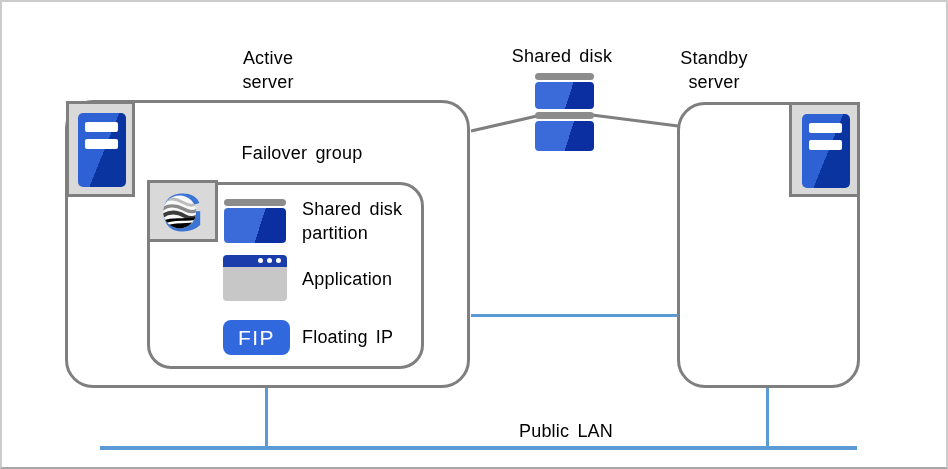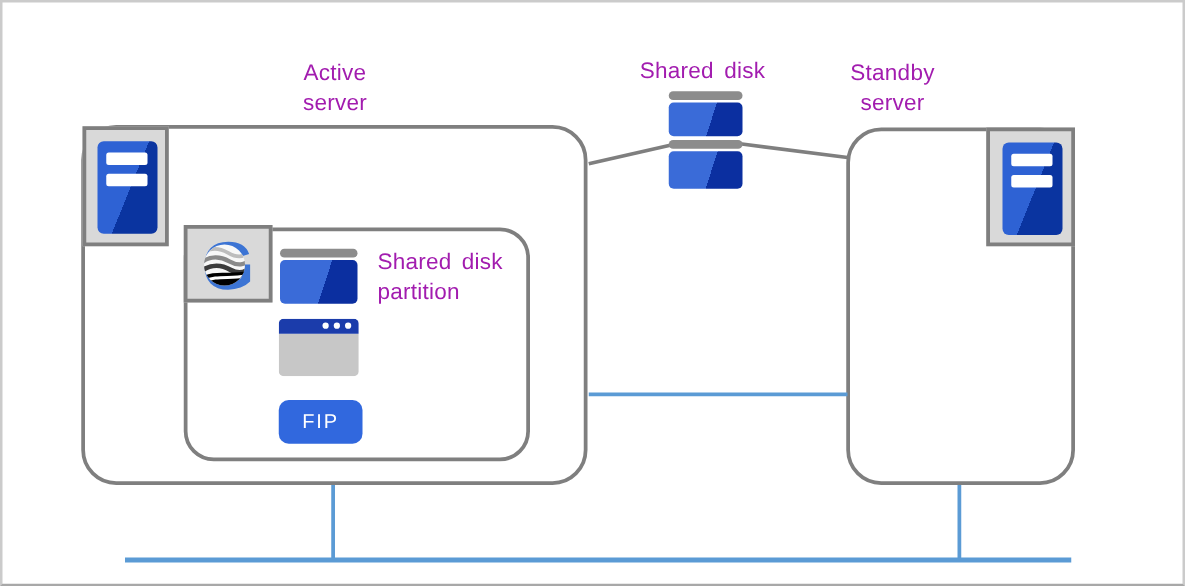--- a/index.html
+++ b/index.html
@@ -4,36 +4,36 @@
 <style>
   * { margin:0; padding:0; box-sizing:border-box; }
   body { background:#fff; }
   .canvas {
     position:relative; width:948px; height:469px; background:#ffffff;
     border:2px solid #cbcbcb; border-bottom-color:#a8a8a8;
     font-family:"Liberation Sans", sans-serif; overflow:hidden;
   }
   .abs { position:absolute; }
   .box { position:absolute; border:3px solid #7f7f7f; background:transparent; }
-  .lbl { position:absolute; font-size:18px; line-height:24px; color:#a21caf; letter-spacing:.2px; word-spacing:3px; }
+  .lbl { position:absolute; font-size:18px; line-height:24px; color:#000000; letter-spacing:.2px; word-spacing:3px; }
   .center { text-align:center; }
   .prelines { white-space:pre-line; }
   .chip { position:absolute; background:#d9d9d9; border:3px solid #7f7f7f; }
   .tower { position:absolute; left:9px; top:9px; width:48px; height:74px; border-radius:5px;
            background:linear-gradient(112deg,#2e62d4 53%,#0a34a0 53%); }
   .tbar { position:absolute; left:7px; width:33px; height:10px; background:#fff; border-radius:2px; }
   .diskcap  { background:#8c8c8c; border-radius:4px; height:7px; }
   .diskbody { border-radius:4px; background:linear-gradient(108deg,#3a6bd8 57%,#0b2fa0 57%); }
   .appicon { position:absolute; border-radius:4px; overflow:hidden; }
   .apptitle { position:relative; height:12px; background:#1b3cab; }
   .appdot { position:absolute; top:3px; width:5px; height:5px; border-radius:50%; background:#fff; }
   .appbody { height:34px; background:#c7c7c7; }
   .fip { position:absolute; background:#3168de; color:#fff; border-radius:8px;
          display:flex; align-items:center; justify-content:center;
-         font-size:16px; letter-spacing:1.5px; }
+         font-size:21px; letter-spacing:1.5px; }
   .lanline { position:absolute; background:#5b9bd5; }
 </style>
 </head>
 <body>
 
 <div class="canvas">
 
   <svg class="abs" style="left:0;top:0" width="948" height="469">
     <line x1="535" y1="114" x2="469" y2="129" stroke="#7f7f7f" stroke-width="3"></line>
     <line x1="590" y1="113" x2="676" y2="124" stroke="#7f7f7f" stroke-width="3"></line>
@@ -41,20 +41,21 @@
 
   <div class="lbl center prelines" style="left:206px;top:44px;width:120px">Active
 server</div>
   <div class="lbl center" style="left:495px;top:42px;width:130px">Shared disk</div>
   <div class="lbl center prelines" style="left:652px;top:44px;width:120px">Standby
 server</div>
 
   <div class="box" style="left:63px;top:98px;width:405px;height:288px;border-radius:28px"></div>
 
   <div class="box" style="left:145px;top:180px;width:277px;height:187px;border-radius:24px"></div>
+  <div class="lbl center" style="left:215px;top:139px;width:170px">Failover group</div>
 
   <div class="box" style="left:675px;top:100px;width:183px;height:286px;border-radius:28px"></div>
 
   <div class="chip" style="left:64px;top:99px;width:69px;height:96px">
     <div class="tower">
       <div class="tbar" style="top:9px"></div>
       <div class="tbar" style="top:26px"></div>
     </div>
   </div>
 
@@ -92,29 +93,32 @@
 partition</div>
 
   <div class="appicon" style="left:221px;top:253px;width:64px;height:46px">
     <div class="apptitle">
       <span class="appdot" style="left:35px"></span>
       <span class="appdot" style="left:44px"></span>
       <span class="appdot" style="left:53px"></span>
     </div>
     <div class="appbody"></div>
   </div>
+  <div class="lbl" style="left:300px;top:265px;width:130px">Application</div>
 
   <div class="fip" style="left:221px;top:318px;width:67px;height:35px">FIP</div>
+  <div class="lbl" style="left:300px;top:323px;width:130px">Floating IP</div>
 
   <div class="abs" style="left:533px;top:71px;width:59px">
     <div class="diskcap"></div>
     <div class="diskbody" style="margin-top:2px;height:27px"></div>
     <div class="diskcap" style="margin-top:3px"></div>
     <div class="diskbody" style="margin-top:2px;height:30px"></div>
   </div>
 
   <div class="lanline" style="left:469px;top:312px;width:207px;height:3px"></div>
 
   <div class="lanline" style="left:263px;top:386px;width:3px;height:60px"></div>
   <div class="lanline" style="left:764px;top:386px;width:3px;height:60px"></div>
   <div class="lanline" style="left:98px;top:444px;width:757px;height:4px"></div>
+  <div class="lbl center" style="left:499px;top:417px;width:130px">Public LAN</div>
 
 </div>
 
 </body></html>

